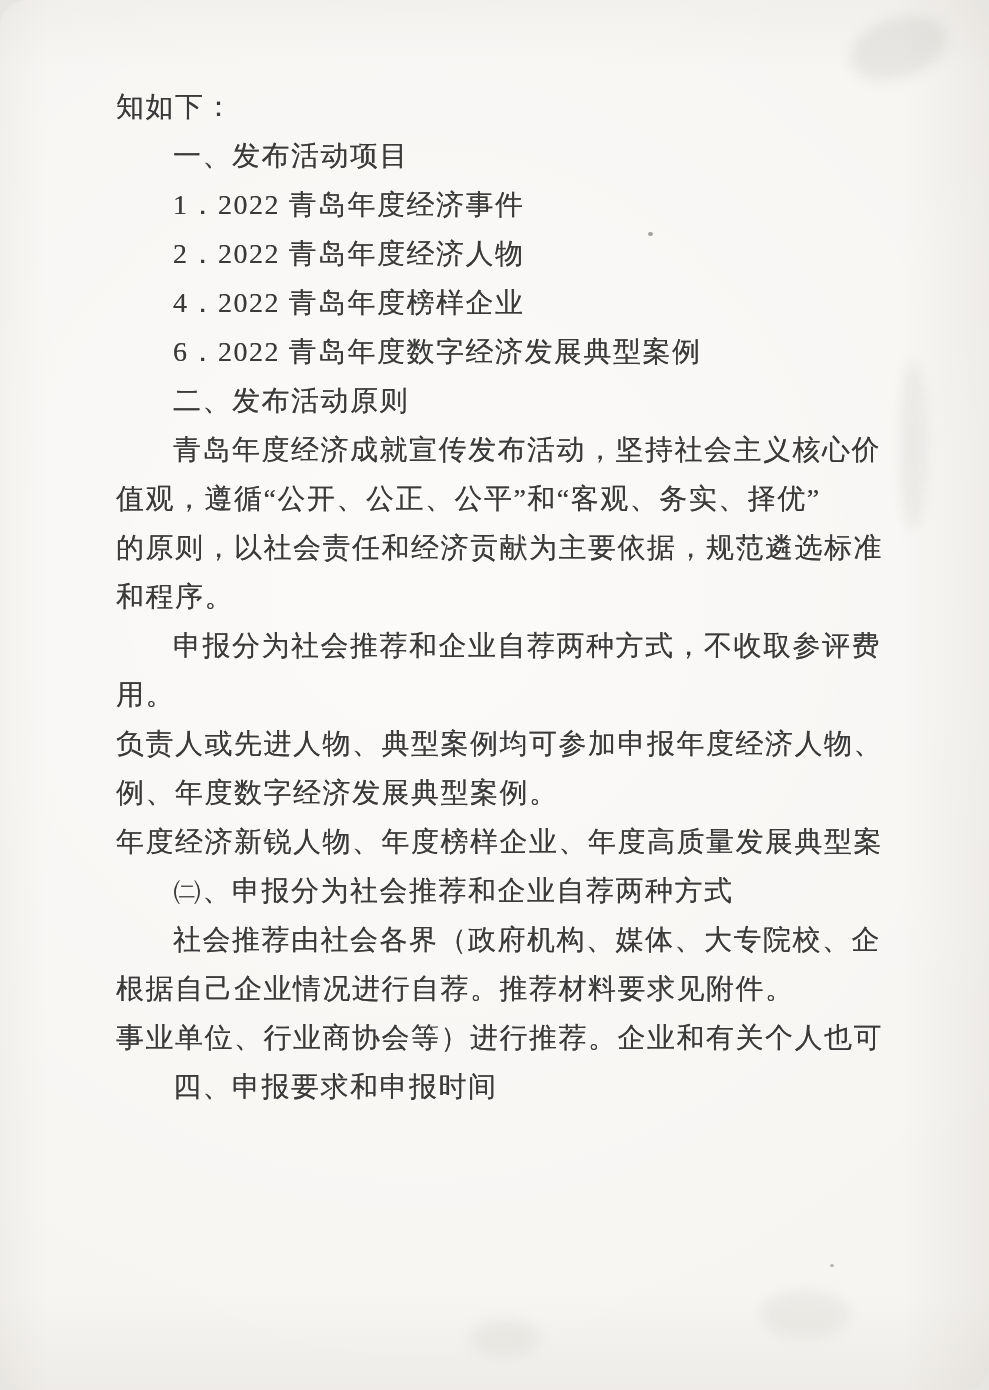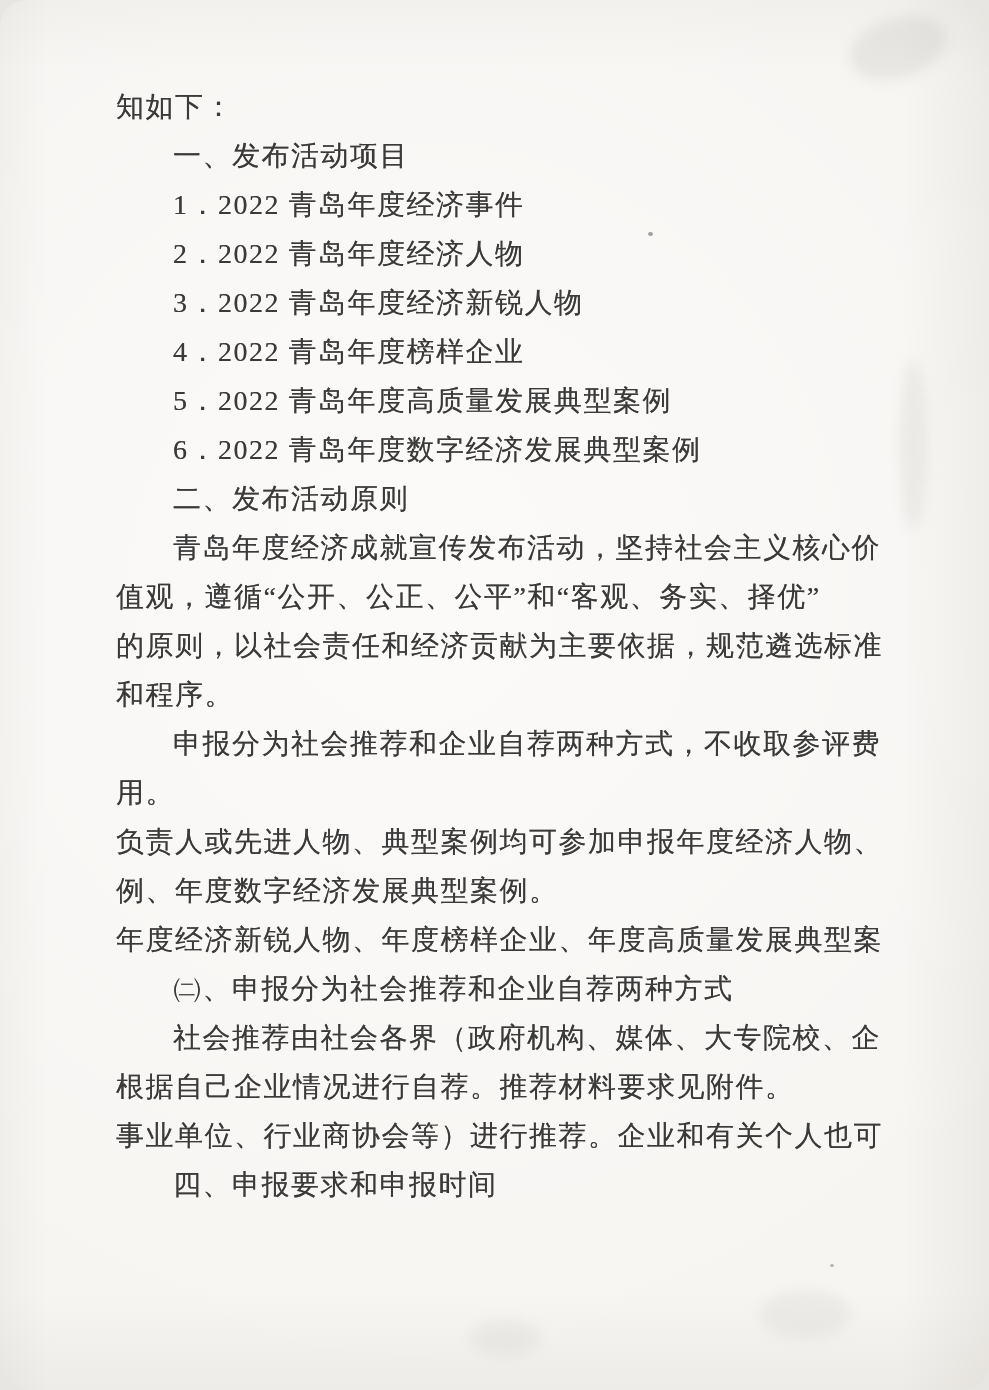--- a/index.html
+++ b/index.html
@@ -73,23 +73,21 @@
   <div class="smudge smudge-c"></div>
   <div class="smudge smudge-d"></div>
   <div class="speck speck-1"></div>
   <div class="speck speck-2"></div>
 
   <div class="textblock">
       <div class="line">知如下：</div>
       <div class="line indent">一、发布活动项目</div>
       <div class="line indent">1．2022 青岛年度经济事件</div>
       <div class="line indent">2．2022 青岛年度经济人物</div>
-      <div class="line indent">3．2022 青岛年度经济新锐人物</div>
       <div class="line indent">4．2022 青岛年度榜样企业</div>
-      <div class="line indent">5．2022 青岛年度高质量发展典型案例</div>
       <div class="line indent">6．2022 青岛年度数字经济发展典型案例</div>
       <div class="line indent">二、发布活动原则</div>
       <div class="line indent">青岛年度经济成就宣传发布活动，坚持社会主义核心价</div>
       <div class="line">值观，遵循“公开、公正、公平”和“客观、务实、择优”</div>
       <div class="line">的原则，以社会责任和经济贡献为主要依据，规范遴选标准</div>
       <div class="line">和程序。</div>
       <div class="line indent">申报分为社会推荐和企业自荐两种方式，不收取参评费</div>
       <div class="line">用。</div>
       <div class="line">负责人或先进人物、典型案例均可参加申报年度经济人物、</div>
       <div class="line">例、年度数字经济发展典型案例。</div>

